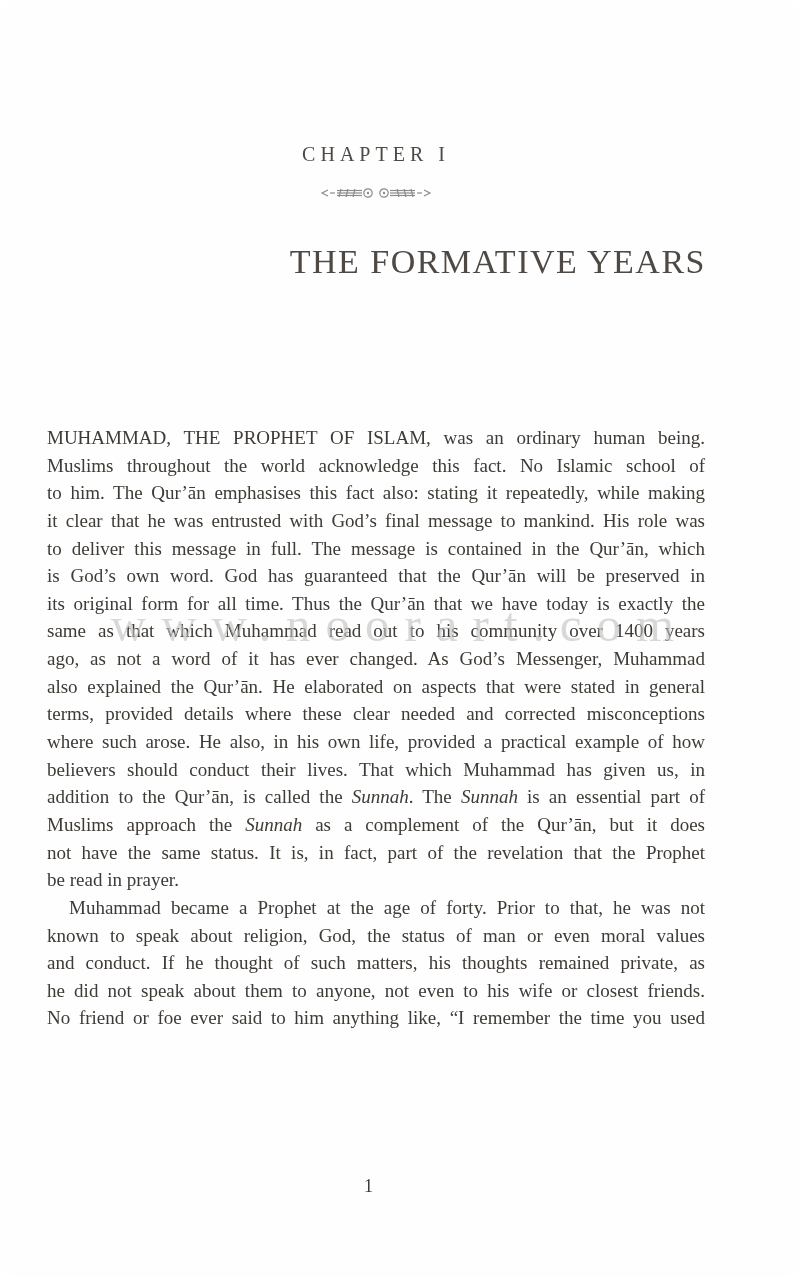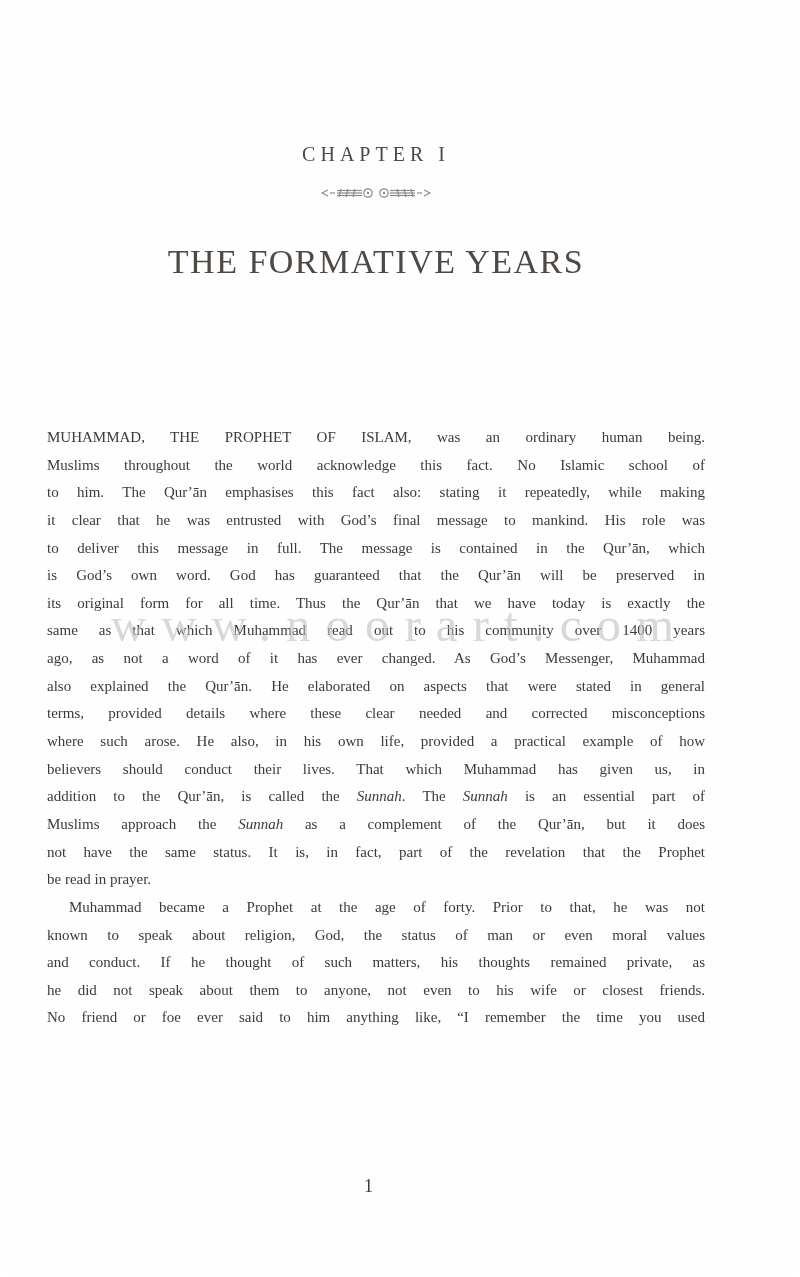--- a/index.html
+++ b/index.html
@@ -29,30 +29,30 @@
   }
   .ornament {
     position: absolute;
     top: 184px; left: 46px; width: 660px;
     text-align: center;
   }
   .ornament svg { display: inline-block; }
   .page-title {
     position: absolute;
     top: 243px; left: 46px; width: 660px;
-    text-align: center;
+    text-align: right;
     font-size: 34px;
     letter-spacing: 1.5px;
     color: var(--heading-color);
     white-space: nowrap;
   }
   .body-text {
     position: absolute;
     top: 424px; left: 47px; width: 658px;
-    font-size: 15px;
+    font-size: 19px;
     color: var(--text-color);
     z-index: 1;
   }
   .line {
     height: 27.65px;
     line-height: 27.65px;
     text-align: justify;
     text-align-last: justify;
     overflow: visible;
     white-space: normal;

